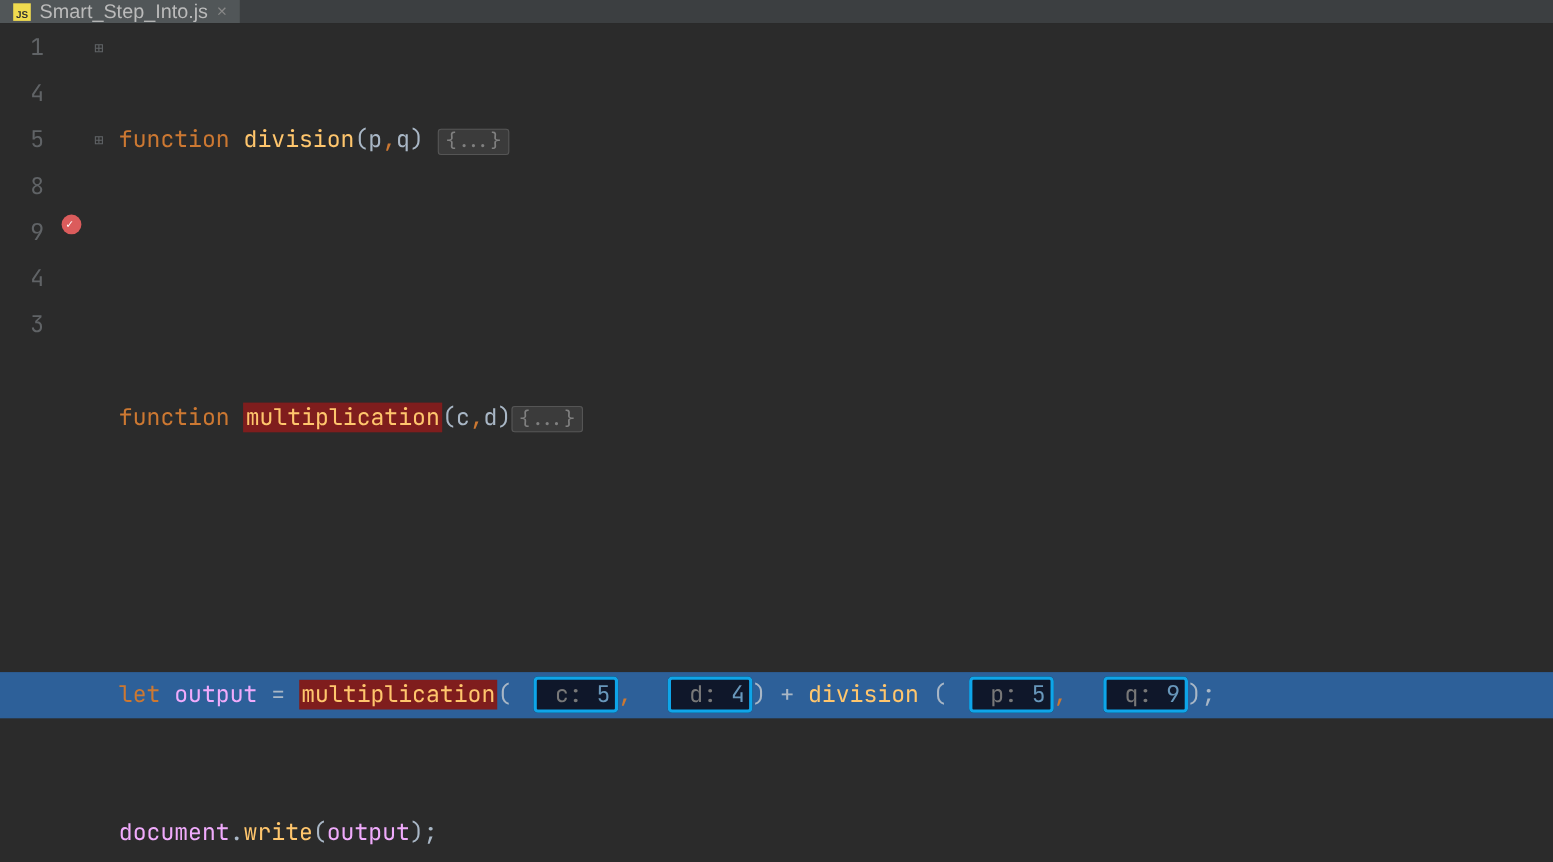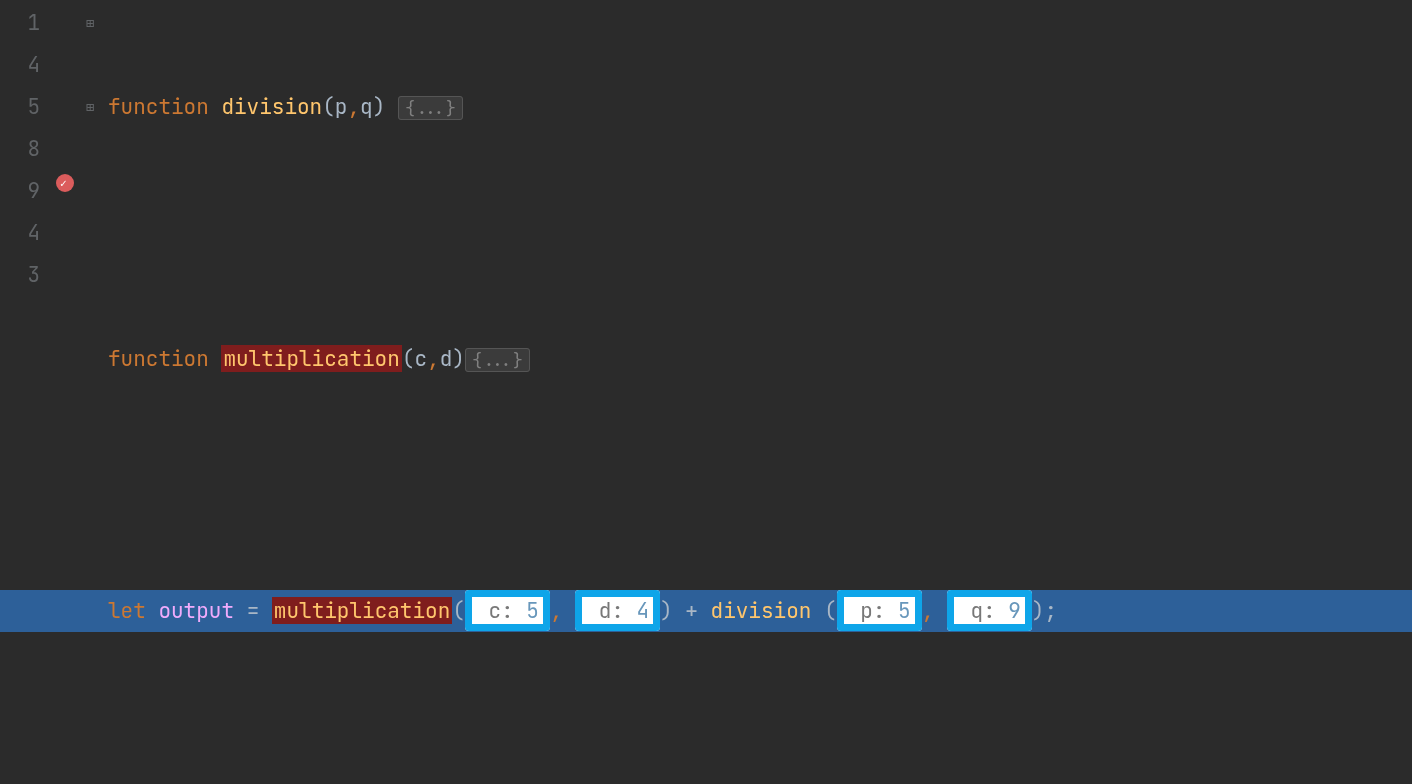--- a/index.html
+++ b/index.html
@@ -28,28 +28,35 @@
 .code .line { height:42px; }
 .code .exec { background:#2d6099; margin-left:-108px; padding-left:108px; margin-right:-8px; }
 
 .kw { color:#cc7832;margin-top:44px; }
 .fn { color:#ffc66d; }
 .fn-hl { color:#ffc66d; background:#7f1d1d; padding:0 2px; }
 .var { color:#f0abfc; }
 .num { color:#6897bb; }
 .punc { color:#a9b7c6; }
 .fold { background:#3b3b3b; color:#808080; border:1px solid #555; padding:0 6px; border-radius:3px; font-size:17px; }
-.hint-box { background:#ffffff; border:7px solid #0ea5e9; border-radius:4px; padding:0 4px; }
+.hint-box { background:#0f172a; border:3px solid #0ea5e9; border-radius:4px; padding:0 4px;margin-left:20px; }
 .hint { color:#787878; }
 </style>
 </head>
 <body>
 
 <div class="container">
 
+  <div class="tabs">
+    <div class="tab">
+      <span class="js-icon">JS</span>
+      <span>Smart_Step_Into.js</span>
+      <span class="tab-close">×</span>
+    </div>
+  </div>
 
   <div class="editor">
     <div class="gutter">
       <div>1</div>
       <div>4</div>
       <div>5</div>
       <div>8</div>
       <div>9</div>
       <div>4</div>
       <div>3</div>
@@ -65,17 +72,18 @@
         <div></div>
         <div></div>
         <div></div>
     </div>
     <div class="code">
       <div class="line"><span class="kw">function</span> <span class="fn">division</span><span class="punc">(</span><span class="punc">p</span><span class="kw">,</span><span class="punc">q</span><span class="punc">)</span> <span class="fold">{...}</span></div>
       <div class="line"></div>
       <div class="line"><span class="kw">function</span> <span class="fn-hl">multiplication</span><span class="punc">(</span><span class="punc">c</span><span class="kw">,</span><span class="punc">d</span><span class="punc">)</span><span class="fold">{...}</span></div>
       <div class="line"></div>
       <div class="line exec"><span class="kw">let</span> <span class="var">output</span><span> = </span><span class="fn-hl">multiplication</span><span>(</span><span class="hint-box"><span class="hint"> c:</span><span class="num"> 5</span></span><span class="kw">,</span> <span class="hint-box"><span class="hint"> d:</span><span class="num"> 4</span></span><span>)</span><span> + </span><span class="fn">division</span><span> (</span><span class="hint-box"><span class="hint"> p:</span><span class="num"> 5</span></span><span class="kw">,</span> <span class="hint-box"><span class="hint"> q:</span><span class="num"> 9</span></span><span>);</span></div>
+      <div class="line"><span class="var">document</span><span>.</span><span class="fn">write</span><span>(</span><span class="var">output</span><span>);</span></div>
       
     </div>
   </div>
 
 </div>
 
 </body></html>

